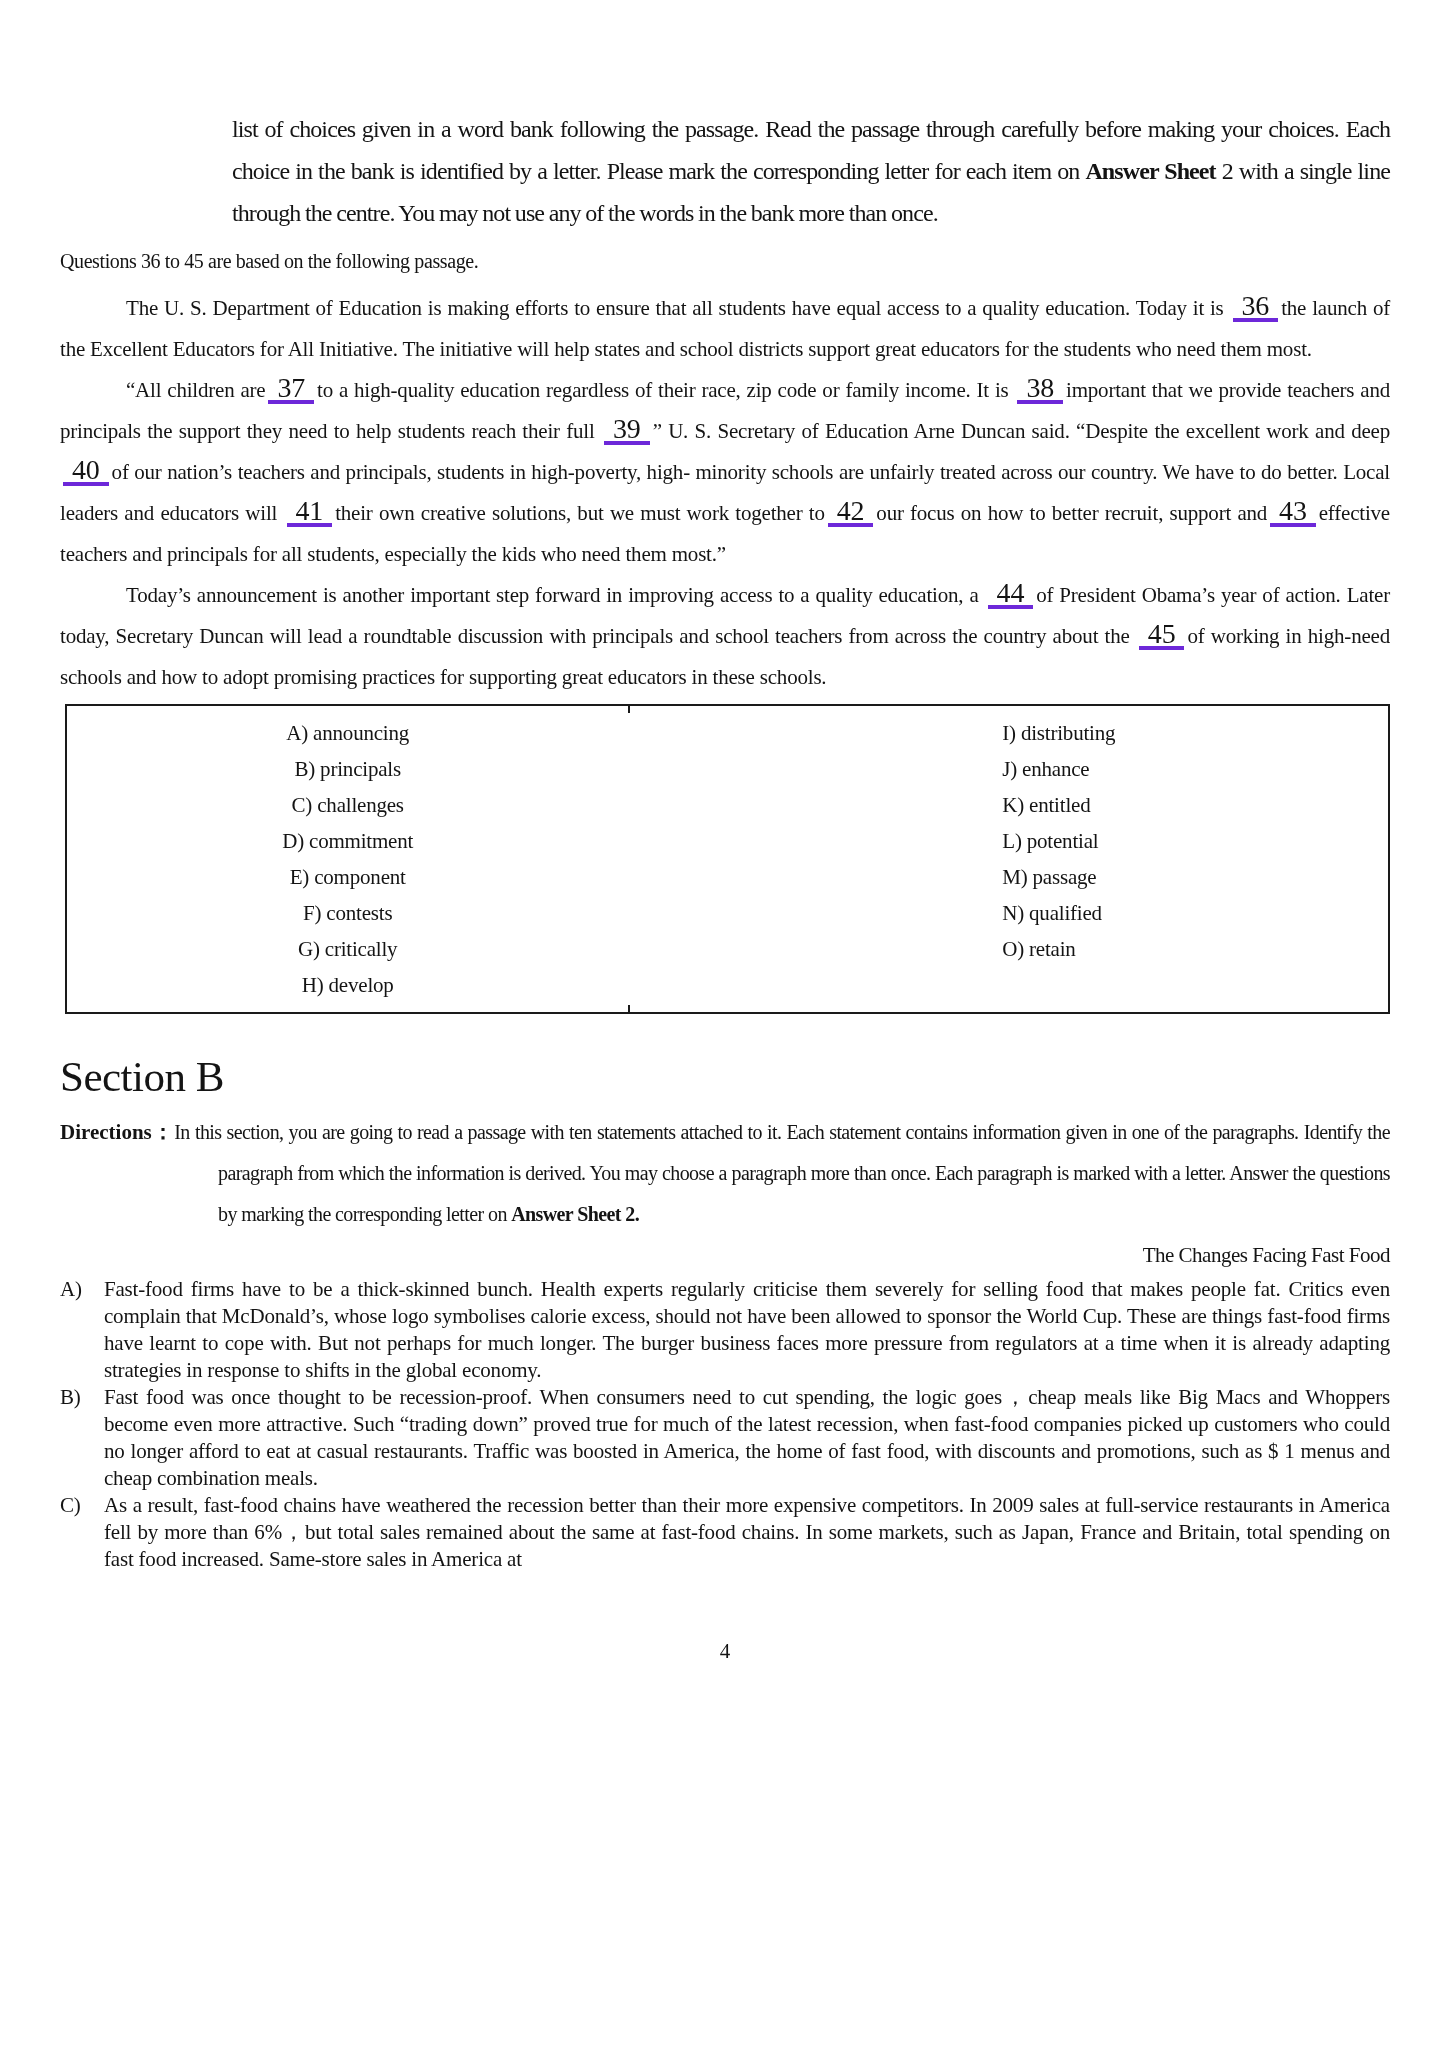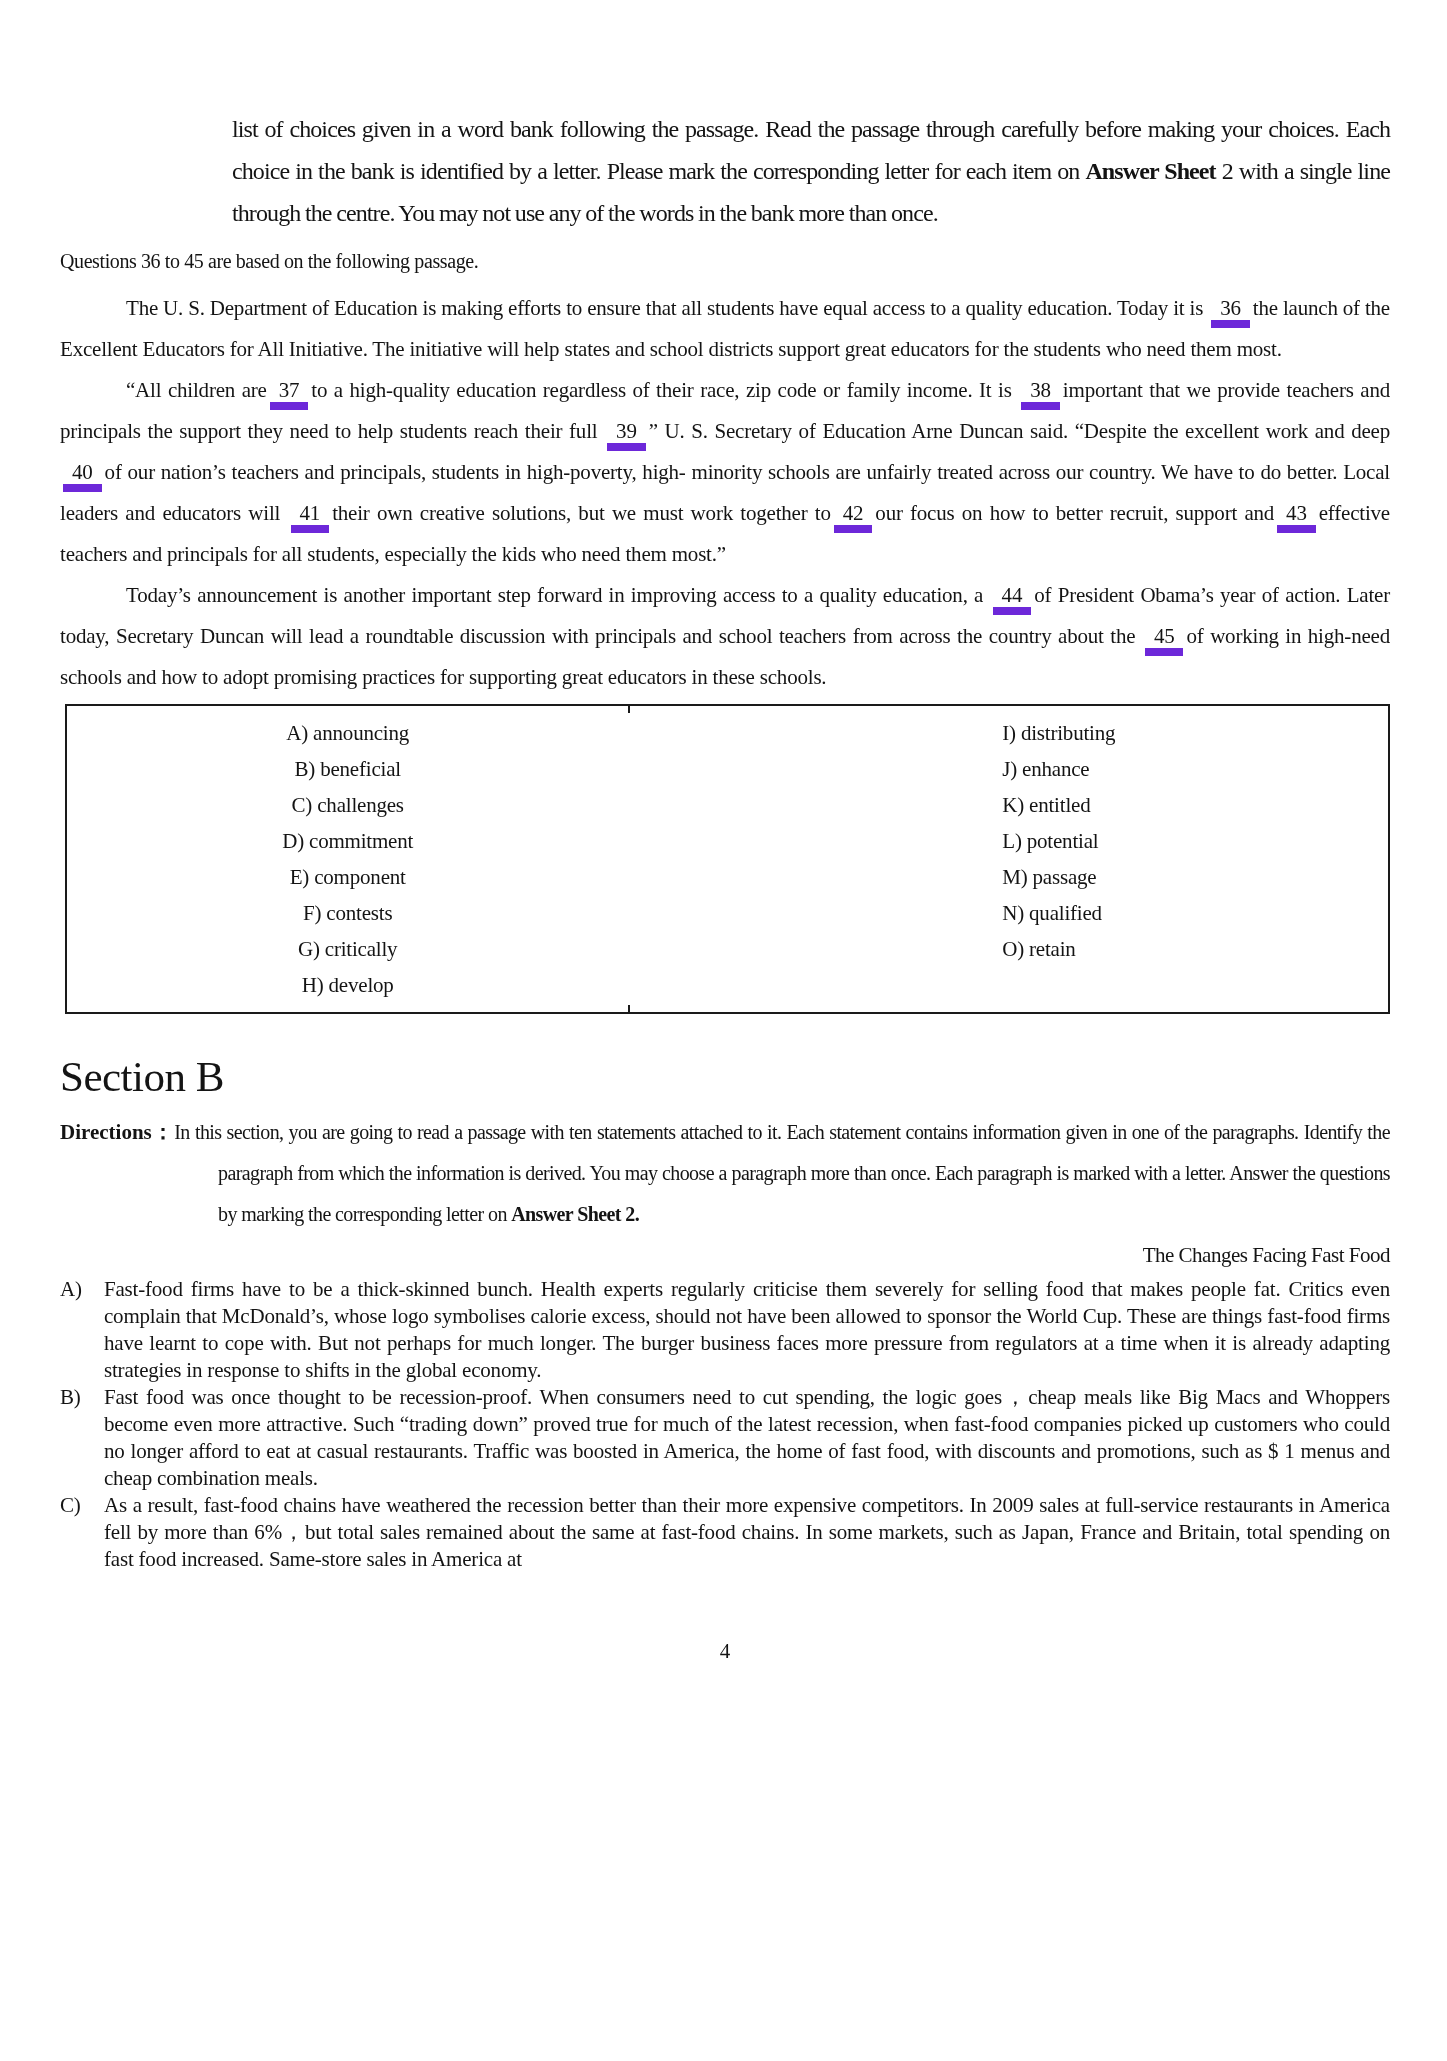--- a/index.html
+++ b/index.html
@@ -42,23 +42,23 @@
     text-indent: 66px;
   }
 
   .blank {
     display: inline-block;
     text-indent: 0;
     min-width: 32px;
     padding: 0 9px;
     margin: 0 3px;
     text-align: center;
-    border-bottom: 8px solid #6d28d9;
+    border-bottom: 4px solid #6d28d9;
     line-height: 24px;
-    font-size: 21px;
+    font-size: 28px;
   }
 
   .bi { font-weight: bold; }
 
   
   .bank {
     margin: 6px 0 0 5px;
     border: 2px solid #1a1a1a;
     display: flex;
     position: relative;
@@ -138,21 +138,21 @@
 
   <div class="passage">
     <p>The U. S. Department of Education is making efforts to ensure that all students have equal access to a quality education. Today it is <span class="blank">36</span>the launch of the Excellent Educators for All Initiative. The initiative will help states and school districts support great educators for the students who need them most.</p>
     <p>“All children are<span class="blank">37</span>to a high-quality education regardless of their race, zip code or family income. It is <span class="blank">38</span>important that we provide teachers and principals the support they need to help students reach their full <span class="blank">39</span>” U. S. Secretary of Education Arne Duncan said. “Despite the excellent work and deep<span class="blank">40</span>of our nation’s teachers and principals, students in high-poverty, high- minority schools are unfairly treated across our country. We have to do better. Local leaders and educators will <span class="blank">41</span>their own creative solutions, but we must work together to<span class="blank">42</span>our focus on how to better recruit, support and<span class="blank">43</span>effective teachers and principals for all students, especially the kids who need them most.”</p>
     <p>Today’s announcement is another important step forward in improving access to a quality education, a <span class="blank">44</span>of President Obama’s year of action. Later today, Secretary Duncan will lead a roundtable discussion with principals and school teachers from across the country about the <span class="blank">45</span>of working in high-need schools and how to adopt promising practices for supporting great educators in these schools.</p>
   </div>
 
   <div class="bank">
     <div class="bank-col-left">
         <div class="bank-item">A) announcing</div>
-        <div class="bank-item">B) beneficial</div>
+        <div class="bank-item">B) principals</div>
         <div class="bank-item">C) challenges</div>
         <div class="bank-item">D) commitment</div>
         <div class="bank-item">E) component</div>
         <div class="bank-item">F) contests</div>
         <div class="bank-item">G) critically</div>
         <div class="bank-item">H) develop</div>
       </div>
     <div class="bank-col-right">
         <div class="bank-item">I) distributing</div>
         <div class="bank-item">J) enhance</div>

